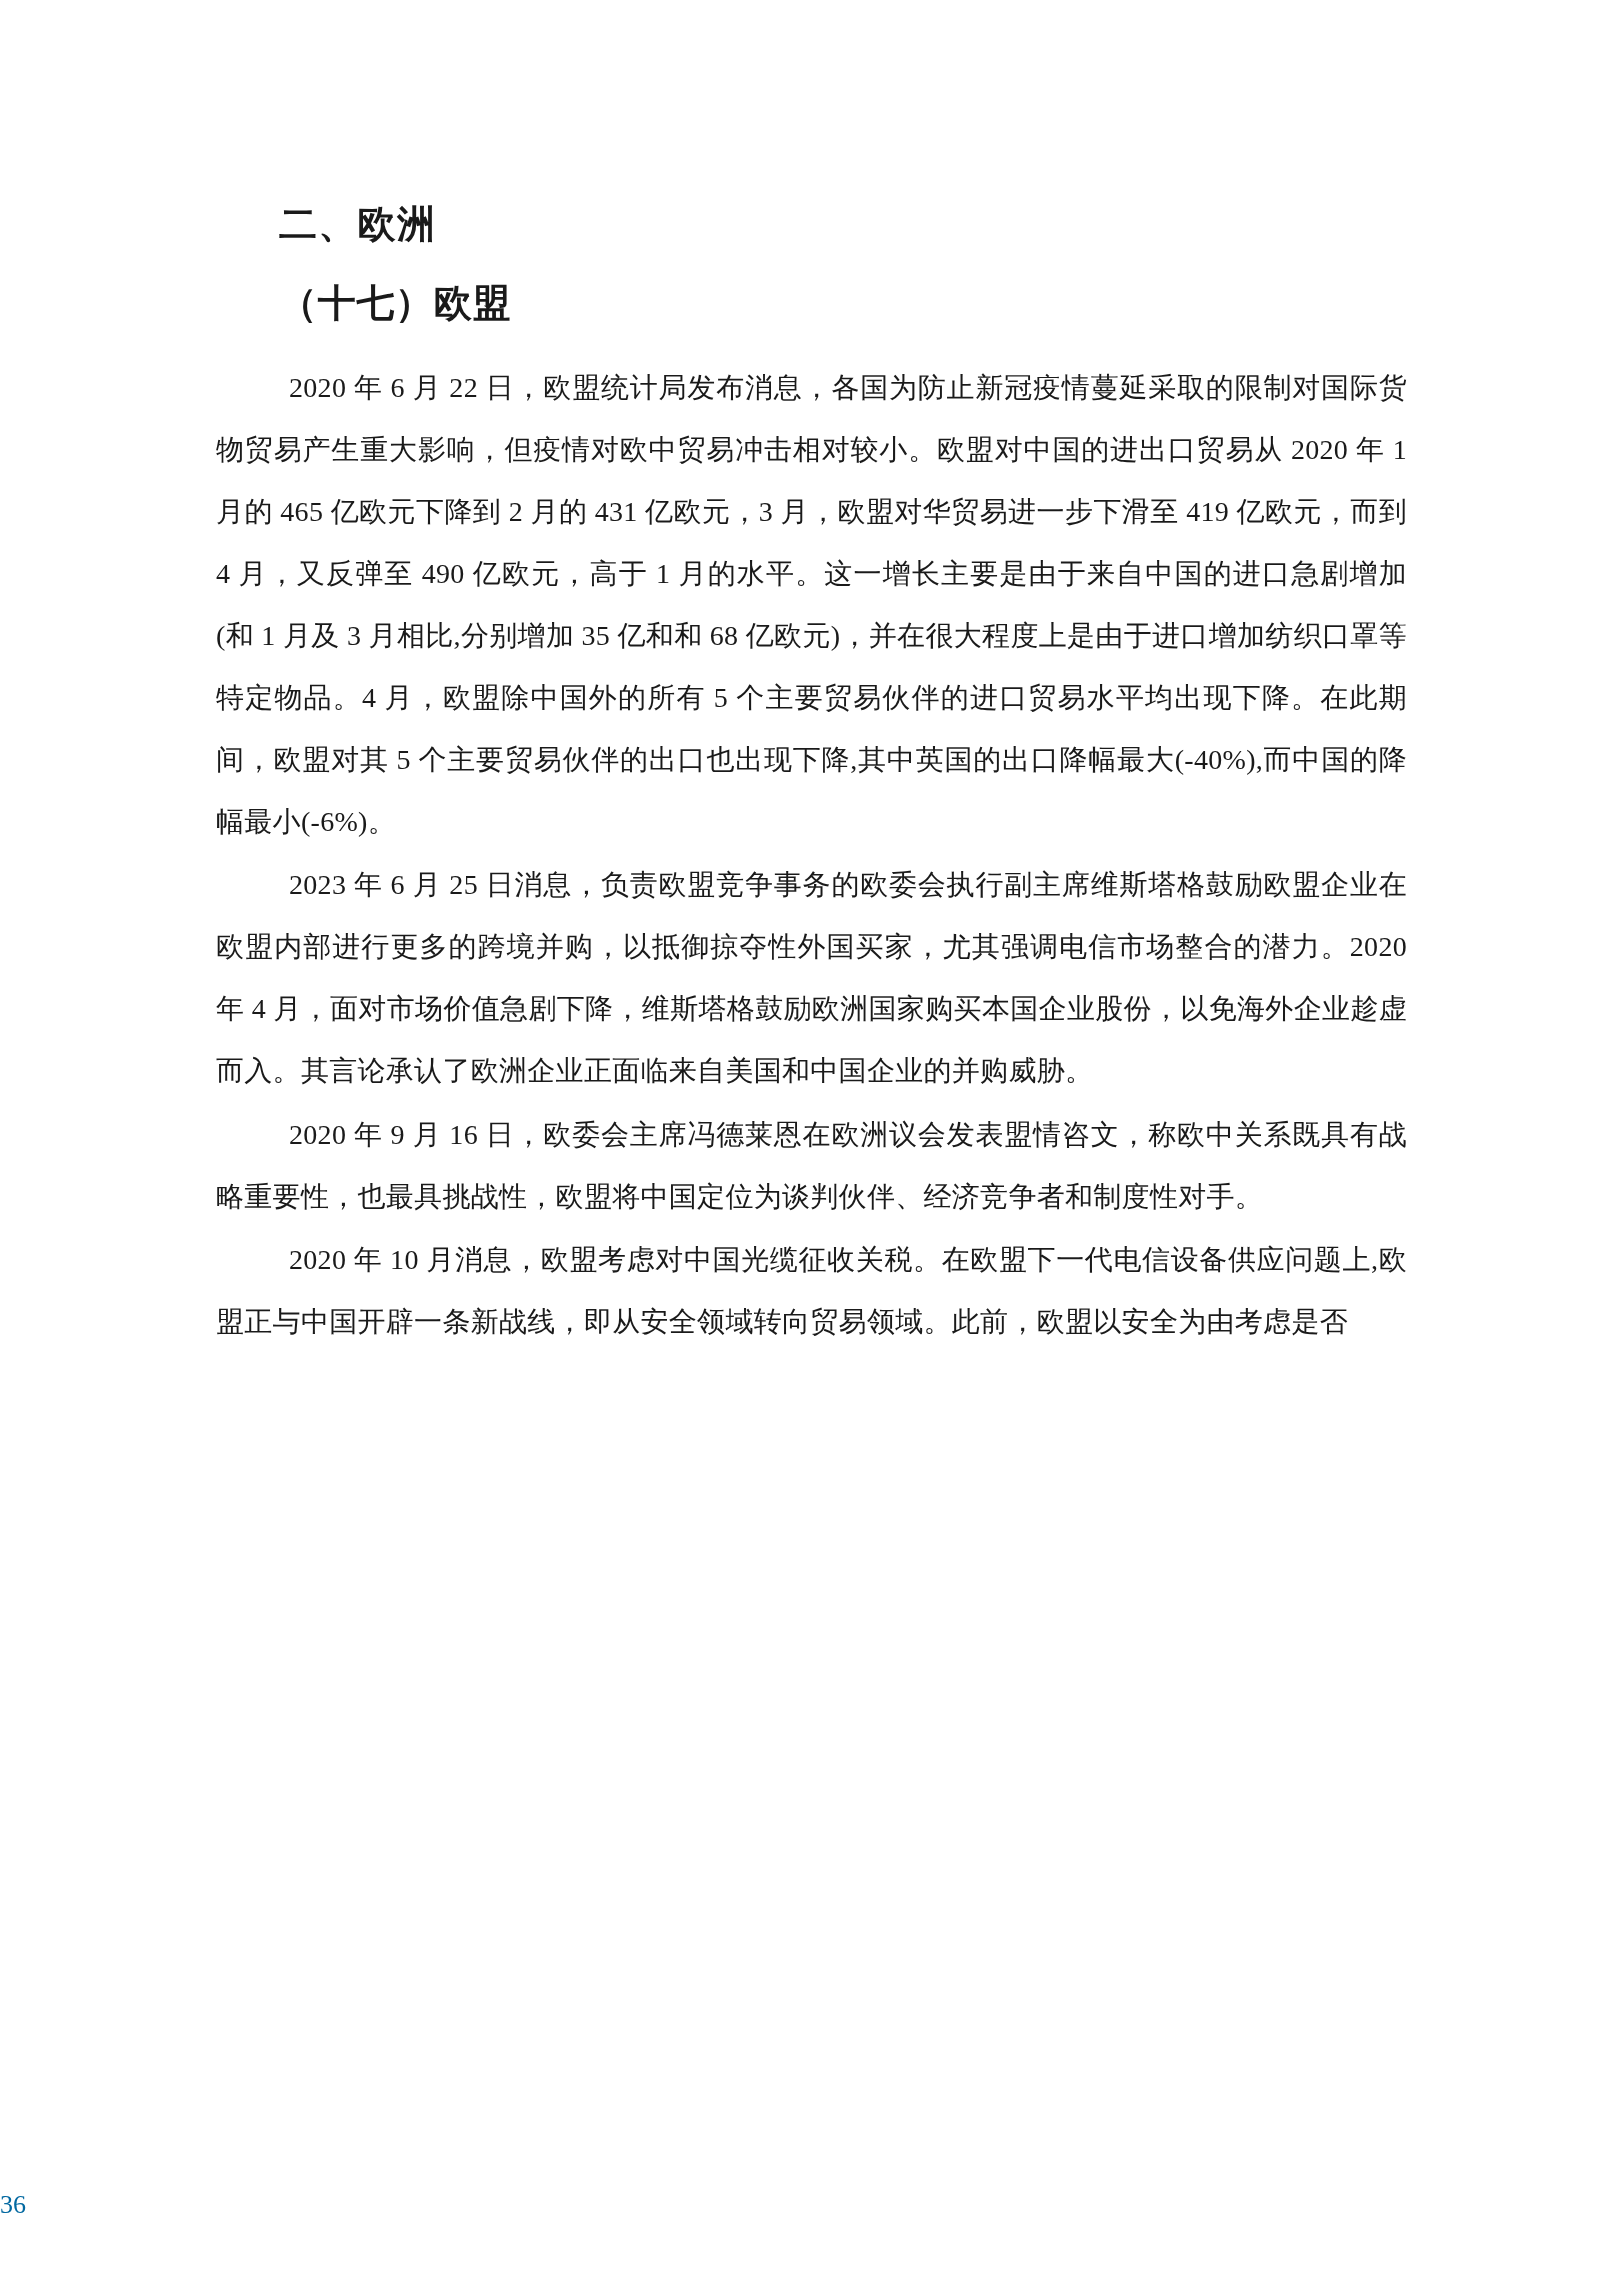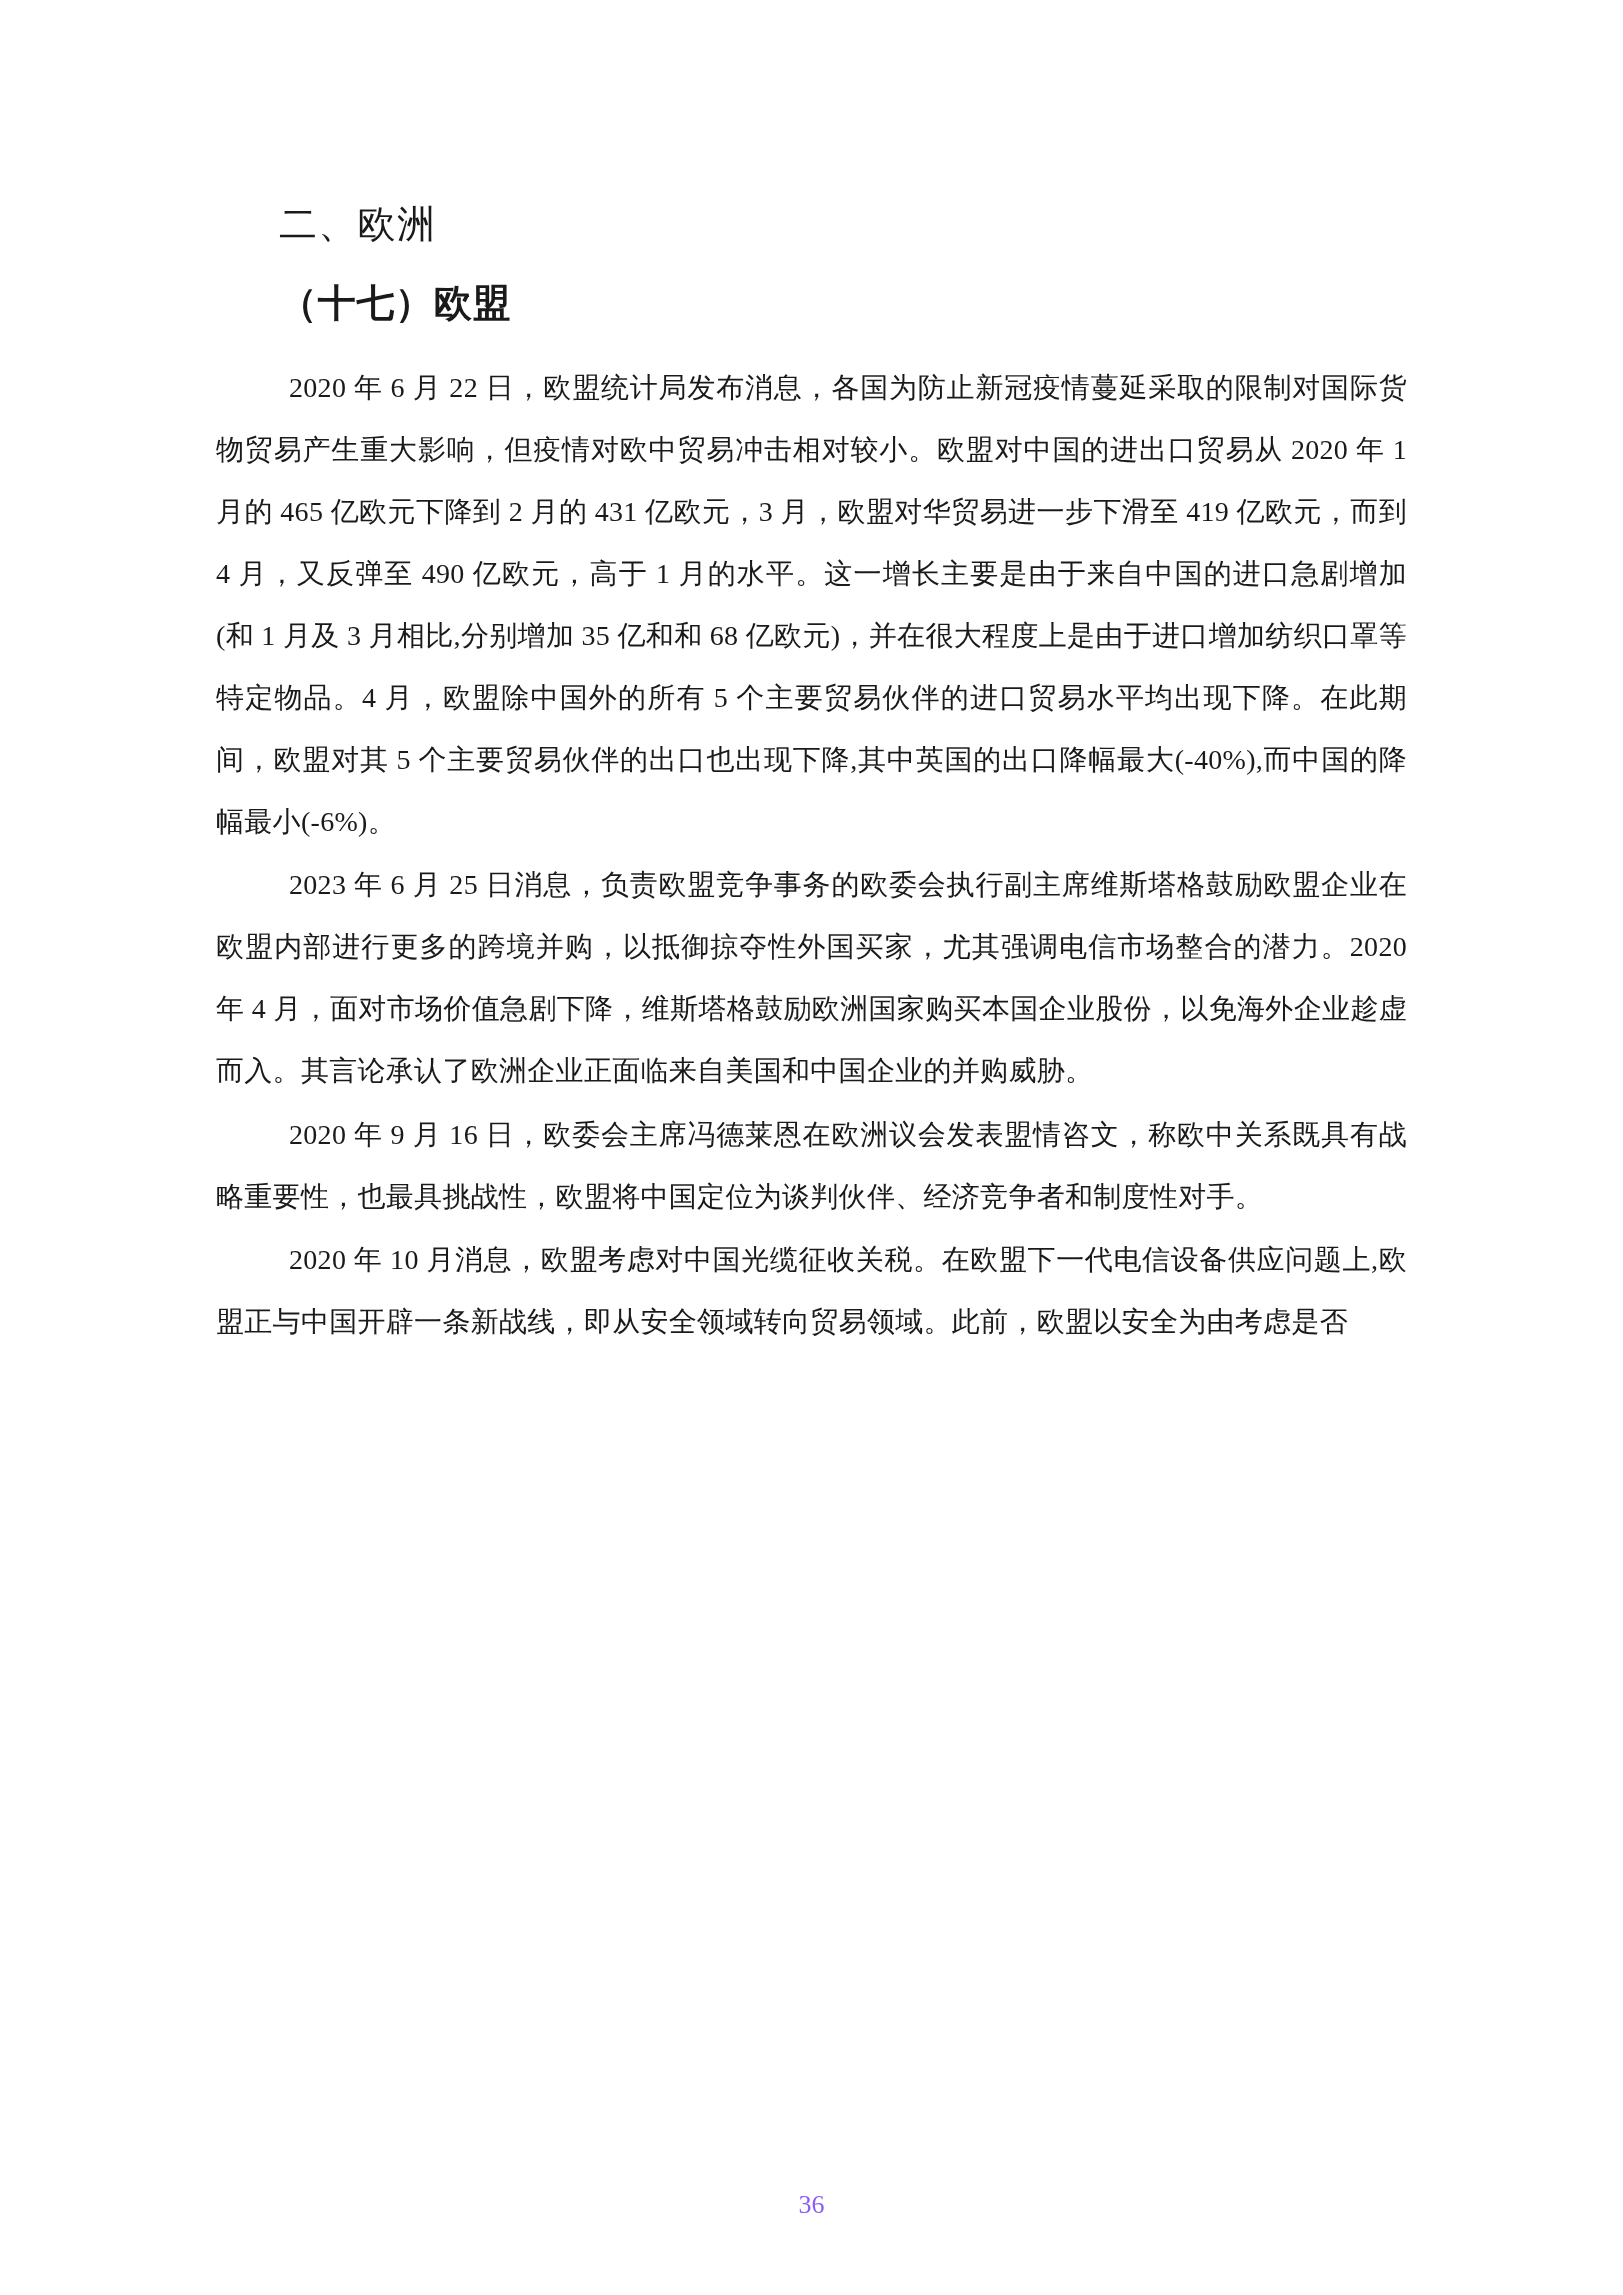--- a/index.html
+++ b/index.html
@@ -23,21 +23,21 @@
     height: 2295px;
     box-sizing: border-box;
     padding: 196px 216px 118px 216px;
   }
   .content {
     position: relative;
     width: 100%;
   }
   h2.section-heading {
     font-size: 38px;
-    font-weight: normal;
+    font-weight: bold;
     letter-spacing: 1.3px;
     margin: 0 0 22px 0;
     padding-left: 63px;
     line-height: 1.5;
   }
   h3.sub-heading {
     font-size: 38px;
     font-weight: bold;
     letter-spacing: 0.7px;
     margin: 0 0 25px 0;
@@ -51,24 +51,24 @@
     text-align: justify;
     text-justify: inter-ideograph;
     text-indent: 73px;
     letter-spacing: 0.3px;
   }
   .page-number {
     position: absolute;
     left: 0;
     right: 0;
     bottom: 75px;
-    text-align: center;
+    text-align: left;
     font-size: 26px;
     font-family: "Liberation Serif", "DejaVu Serif", serif;
-    color: #8b5cf6;
+    color: #0369a1;
   }
 </style>
 </head>
 <body>
 
 <div class="page">
   <div class="content">
     <h2 class="section-heading">二、欧洲</h2>
     <h3 class="sub-heading">（十七）欧盟</h3>
     <p class="body-text">2020 年 6 月 22 日，欧盟统计局发布消息，各国为防止新冠疫情蔓延采取的限制对国际货物贸易产生重大影响，但疫情对欧中贸易冲击相对较小。欧盟对中国的进出口贸易从 2020 年 1 月的 465 亿欧元下降到 2 月的 431 亿欧元，3 月，欧盟对华贸易进一步下滑至 419 亿欧元，而到 4 月，又反弹至 490 亿欧元，高于 1 月的水平。这一增长主要是由于来自中国的进口急剧增加(和 1 月及 3 月相比,分别增加 35 亿和和 68 亿欧元)，并在很大程度上是由于进口增加纺织口罩等特定物品。4 月，欧盟除中国外的所有 5 个主要贸易伙伴的进口贸易水平均出现下降。在此期间，欧盟对其 5 个主要贸易伙伴的出口也出现下降,其中英国的出口降幅最大(-40%),而中国的降幅最小(-6%)。</p>

